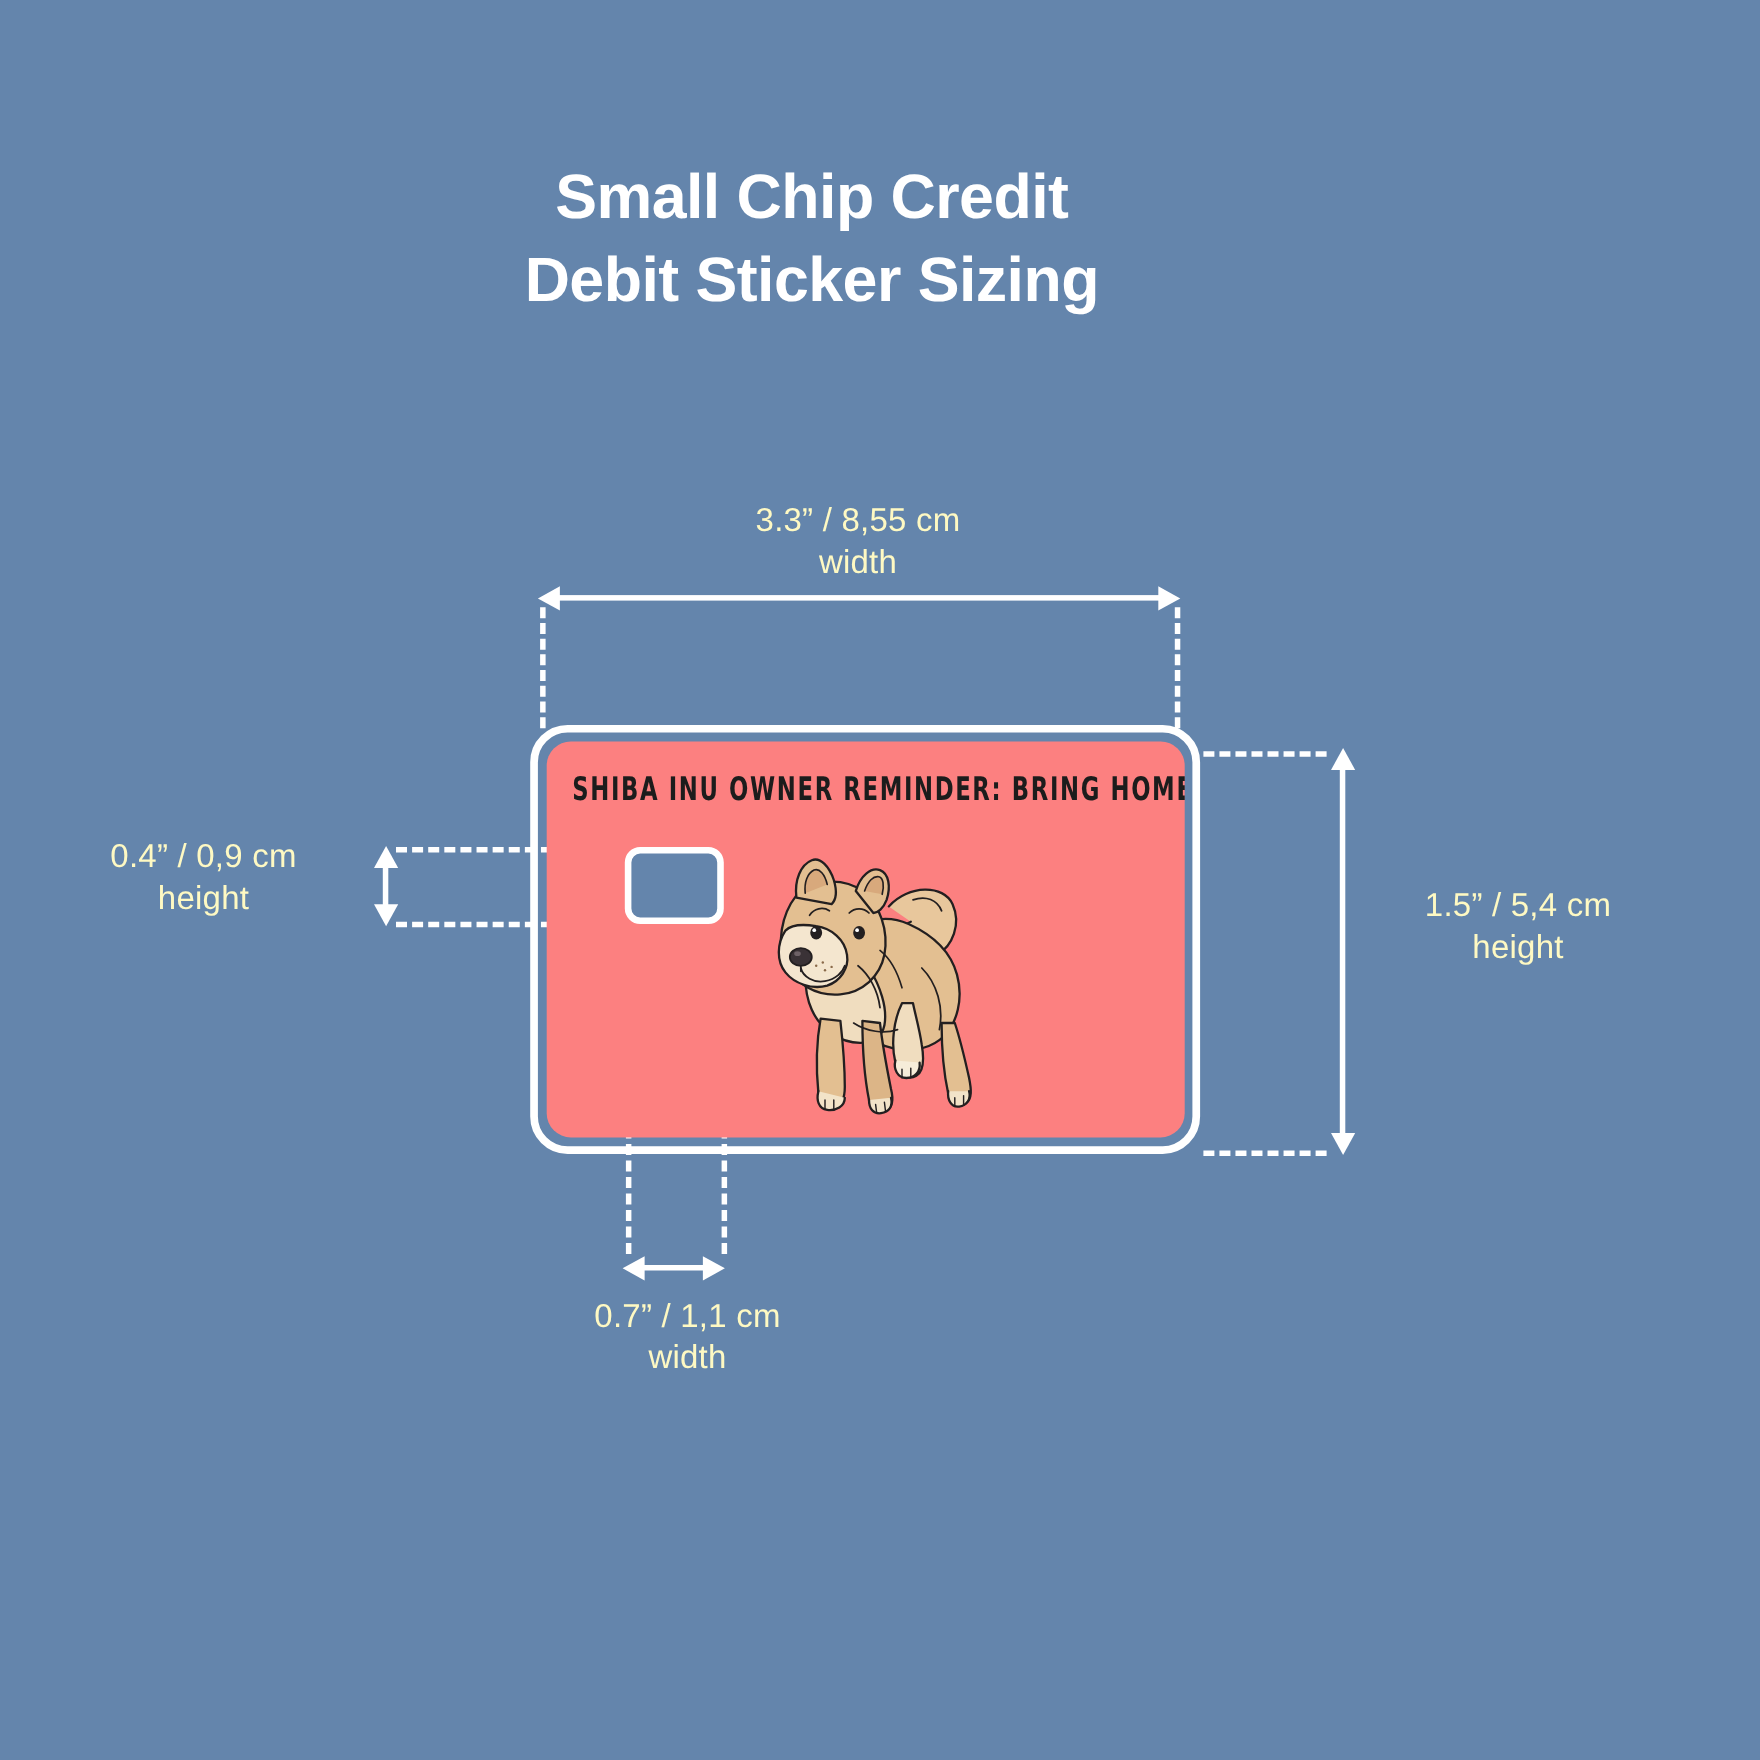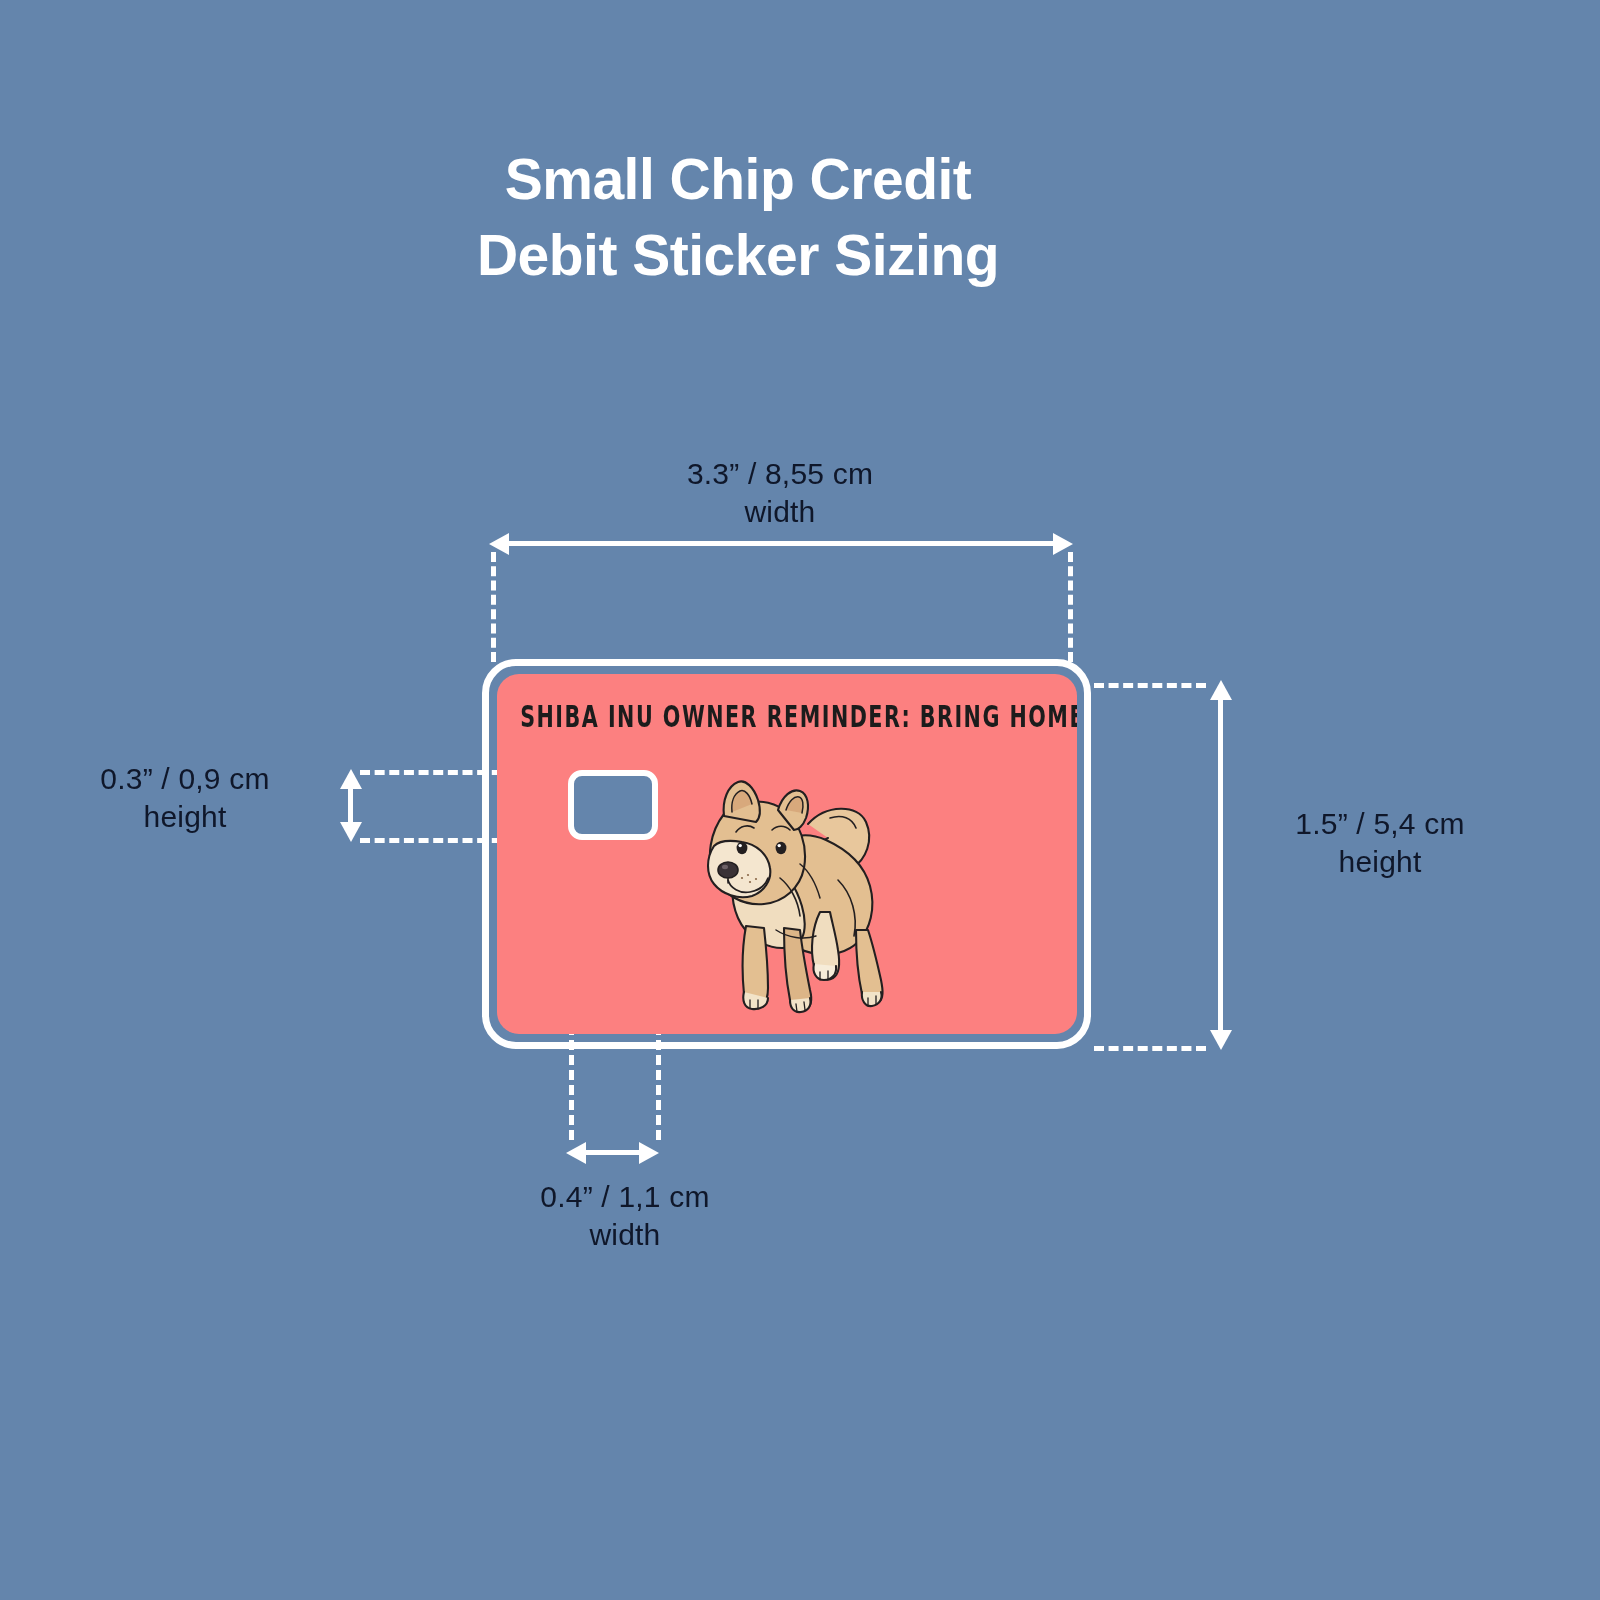--- a/index.html
+++ b/index.html
@@ -30,21 +30,21 @@
     font-size: 57px;
     font-weight: bold;
     line-height: 1.33;
     letter-spacing: -0.5px;
     white-space: pre-line;
   }
 
   
   .dim-label {
     position: absolute;
-    color: #0f172a;
+    color: #fef9c3;
     font-size: 30px;
     line-height: 1.28;
     text-align: center;
     white-space: pre-line;
     letter-spacing: 0.2px;
   }
   #label-top    { left: 560px;  top: 455px;  width: 440px; }
   #label-right  { left: 1205px; top: 805px;  width: 350px; text-align: center;}
   #label-left   { left: 40px;   top: 760px;  width: 290px; }
   #label-bottom { left: 430px;  top: 1178px; width: 390px; }
@@ -163,31 +163,31 @@
     <div class="dim-label" id="label-right">1.5” / 5,4 cm
 height</div>
     <div class="arrow-line-v" style="left:1218px; top:698px; height:334px;"></div>
     <div class="arrow-head ah-up" style="left:1210px; top:680px;"></div>
     <div class="arrow-head ah-down" style="left:1210px; top:1030px;"></div>
     <div class="dash-h" style="left:1094px; top:683px;  width:112px;"></div>
     <div class="dash-h" style="left:1094px; top:1046px; width:112px;"></div>
   </div>
 
   <div>
-    <div class="dim-label" id="label-left">0.3” / 0,9 cm
+    <div class="dim-label" id="label-left">0.4” / 0,9 cm
 height</div>
     <div class="arrow-line-v" style="left:348px; top:787px; height:38px;"></div>
     <div class="arrow-head ah-up" style="left:340px; top:769px;"></div>
     <div class="arrow-head ah-down" style="left:340px; top:822px;"></div>
     <div class="dash-h" style="left:360px; top:770px; width:215px;"></div>
     <div class="dash-h" style="left:360px; top:838px; width:215px;"></div>
   </div>
 
   <div>
-    <div class="dim-label" id="label-bottom">0.4” / 1,1 cm
+    <div class="dim-label" id="label-bottom">0.7” / 1,1 cm
 width</div>
     <div class="arrow-line-h" style="left:583px; top:1150px; width:60px;"></div>
     <div class="arrow-head ah-left" style="left:566px; top:1142px;"></div>
     <div class="arrow-head ah-right" style="left:639px; top:1142px;"></div>
     <div class="dash-v" style="left:569px; top:845px; height:295px;"></div>
     <div class="dash-v" style="left:656px; top:845px; height:295px;"></div>
   </div>
 
   <div class="card-outline"></div>
 

